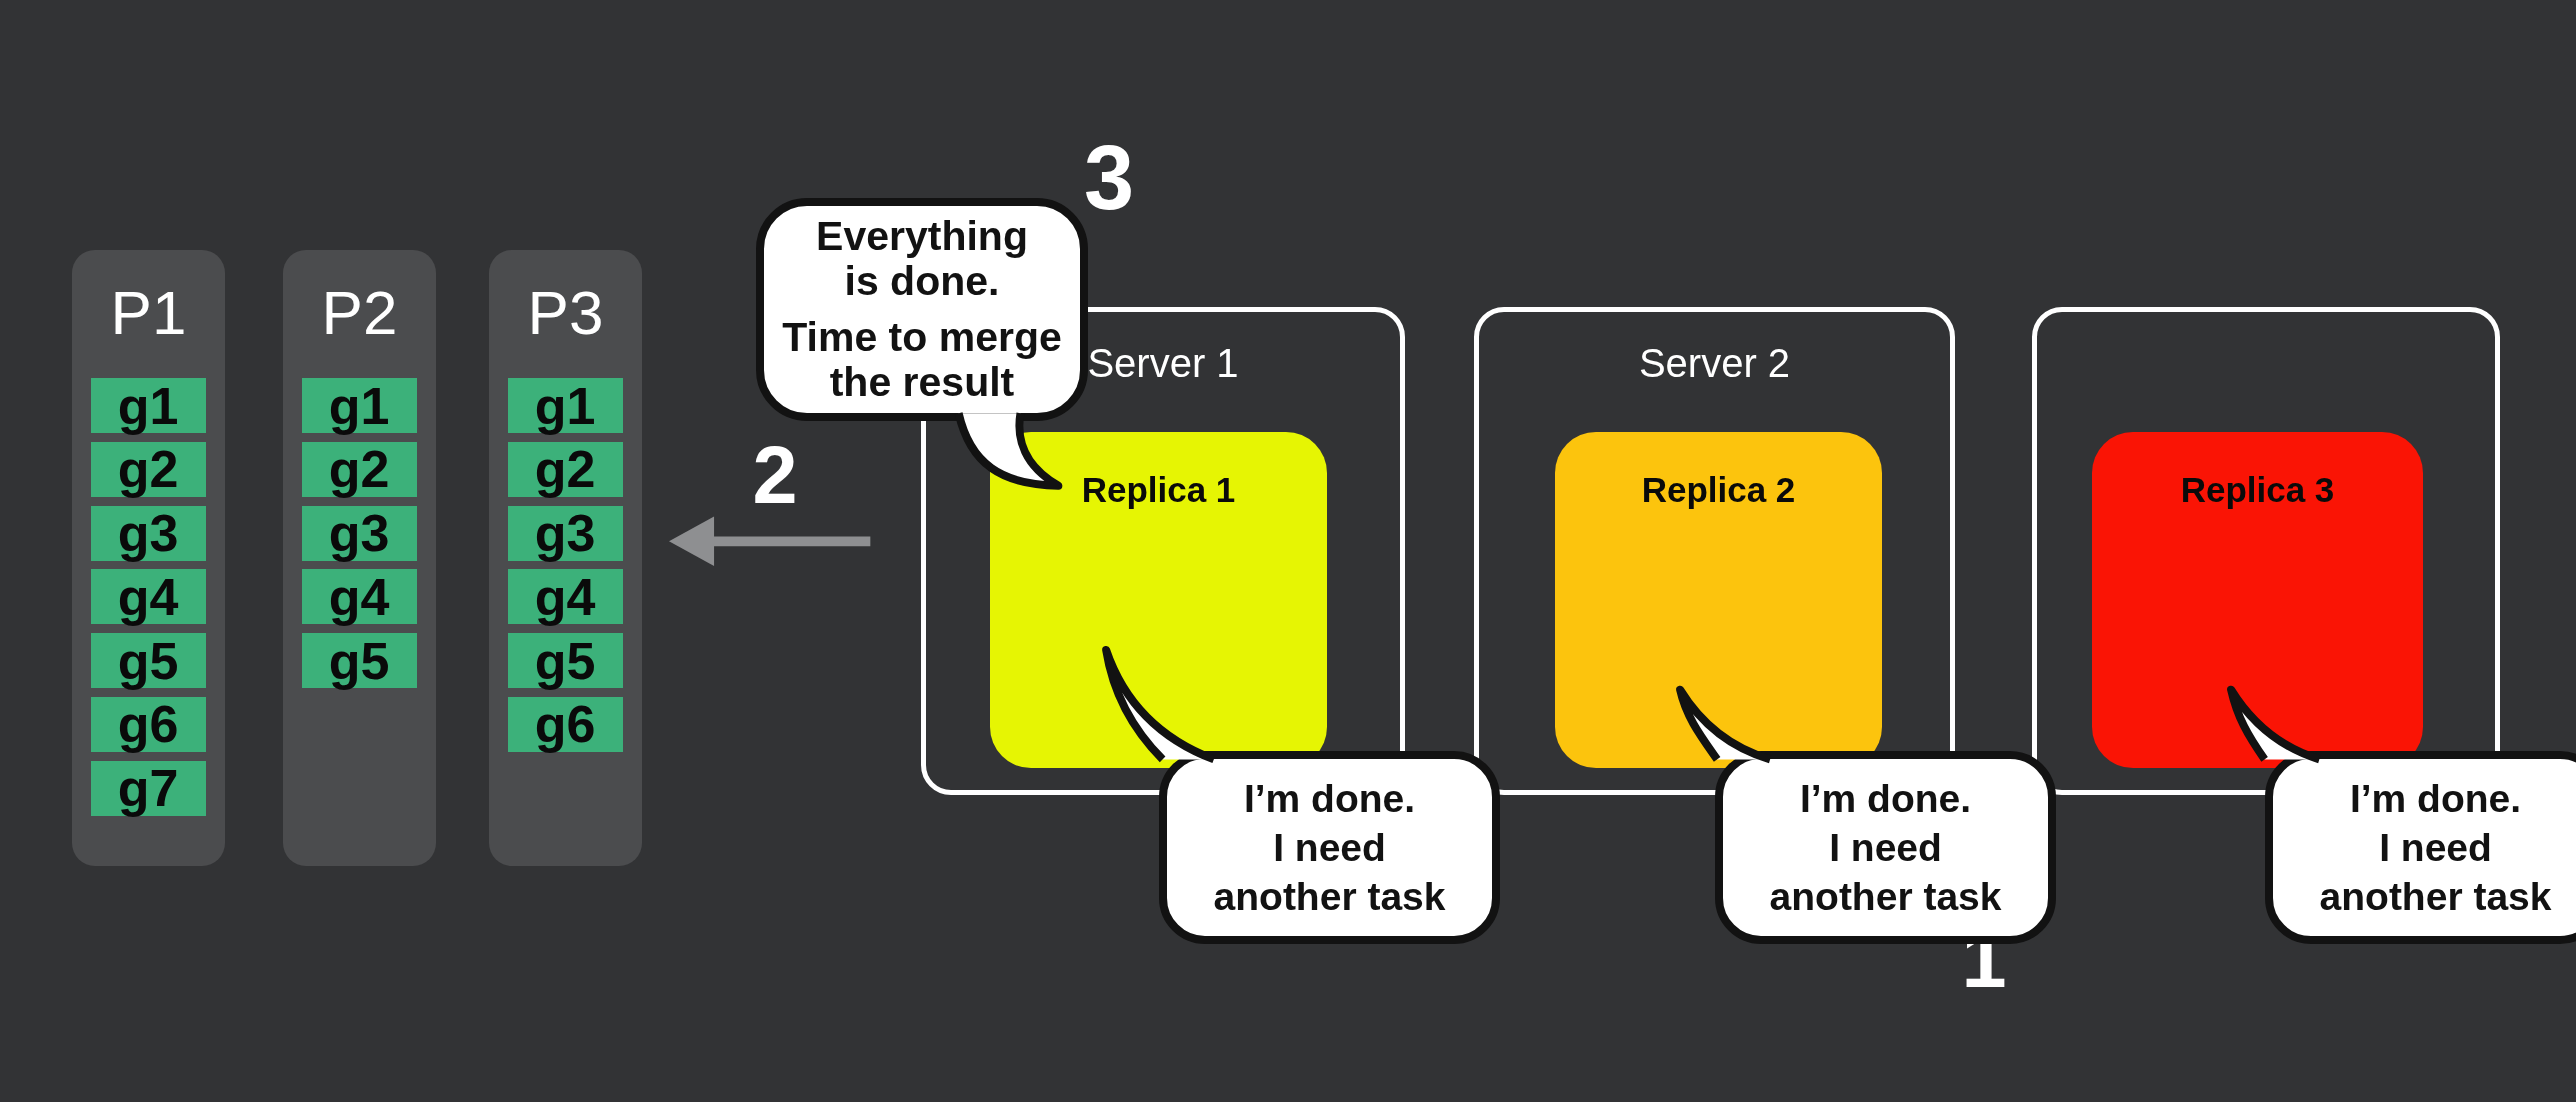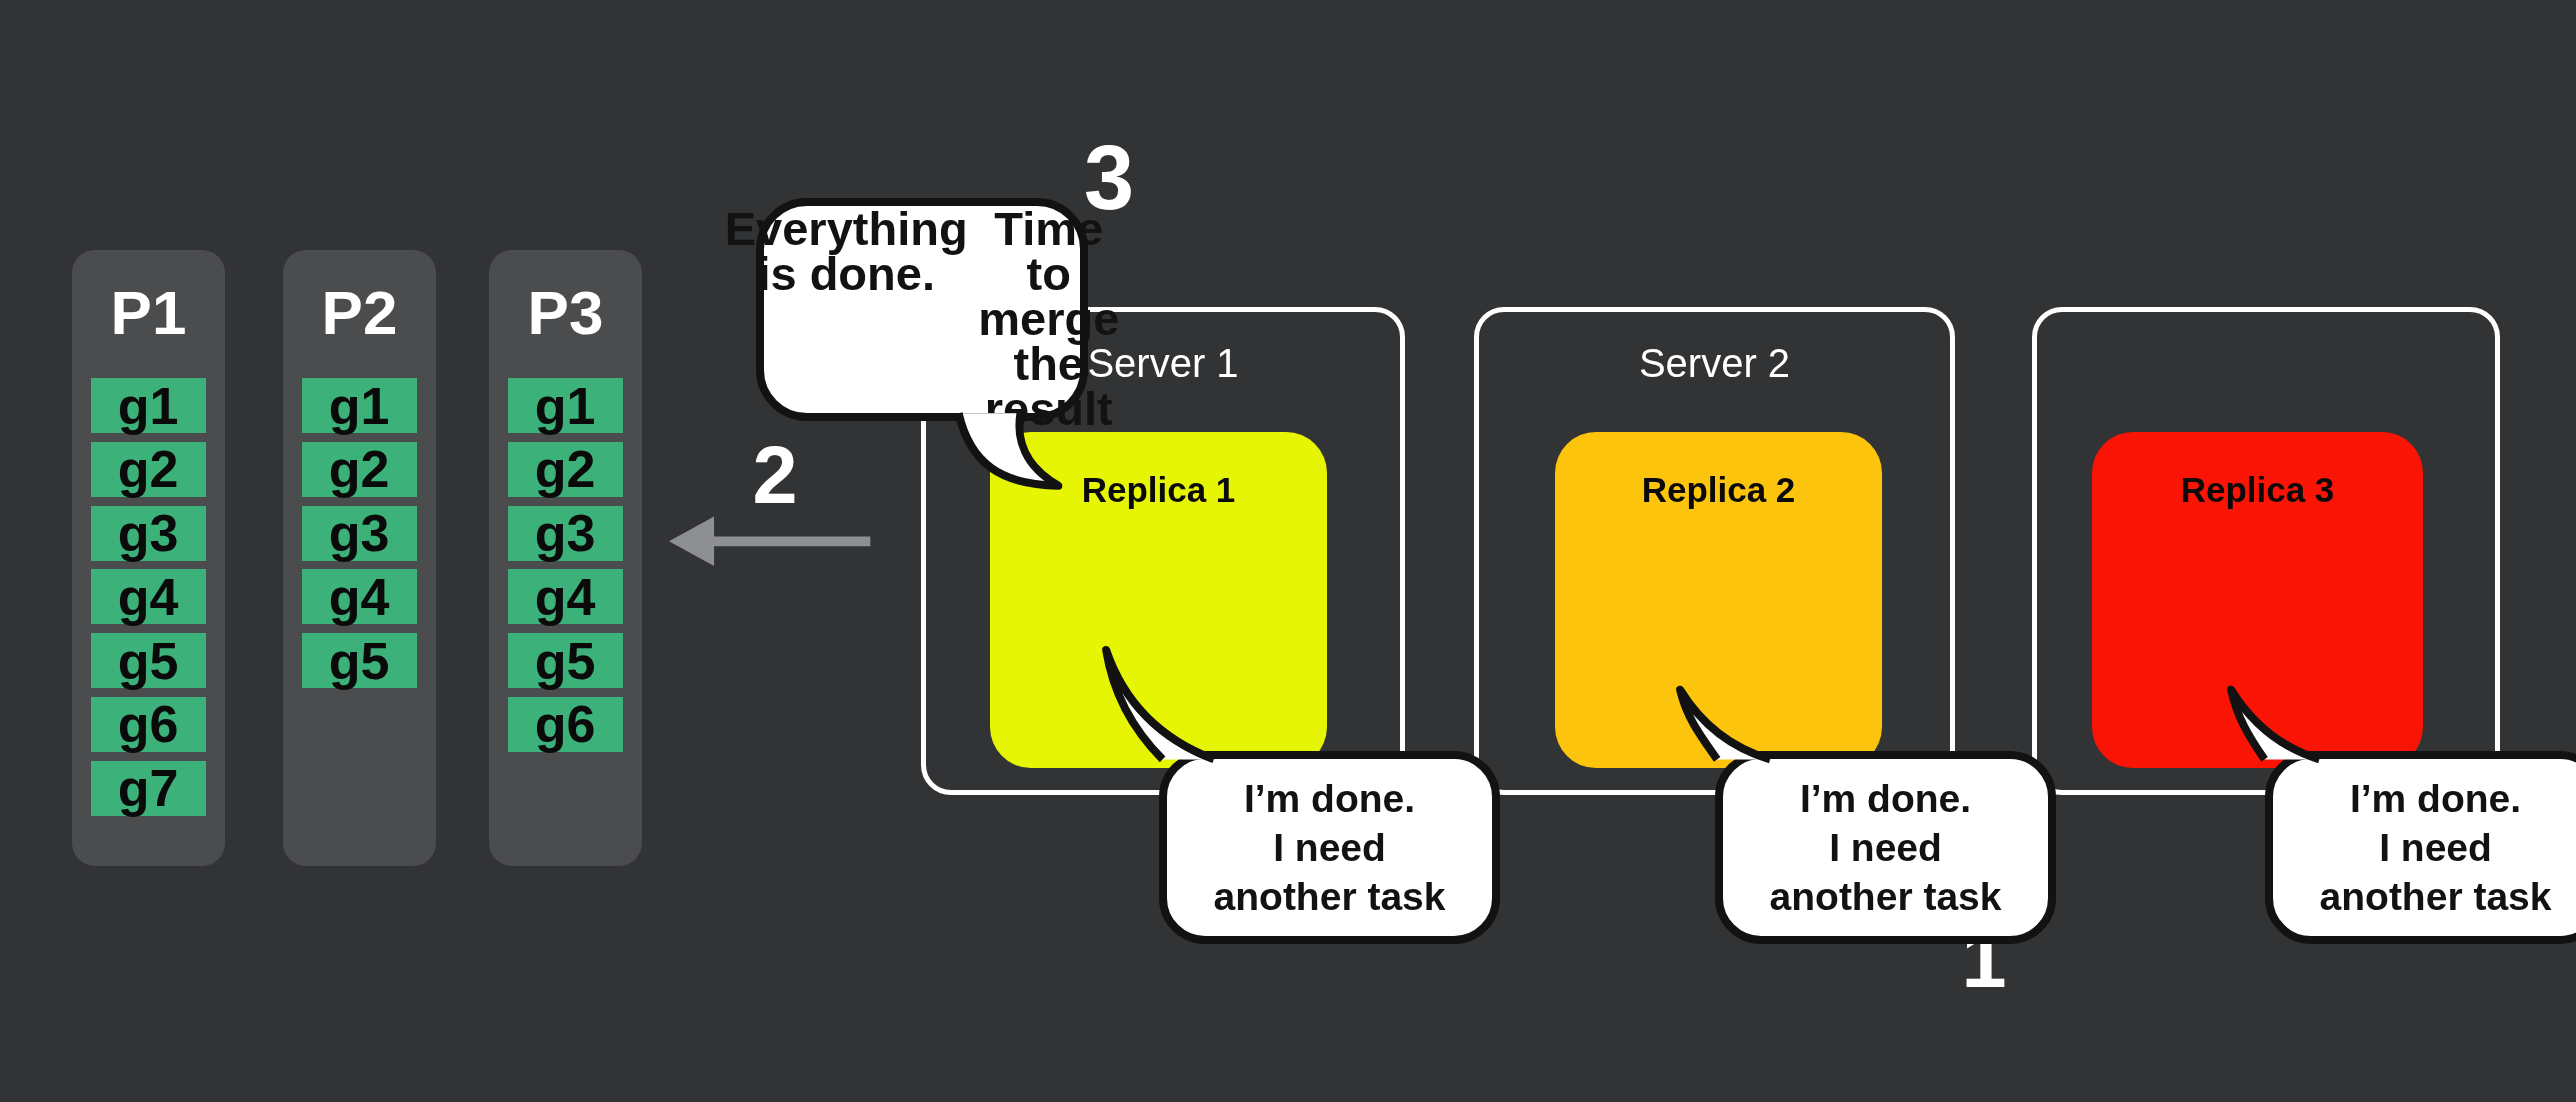--- a/index.html
+++ b/index.html
@@ -2,34 +2,34 @@
 <html style="font-size:14px"><head>
 <meta charset="utf-8">
 <style>
   html,body{margin:0;padding:0;background:#323335;}
   #canvas{
     position:relative;width:2576px;height:1102px;overflow:hidden;
     background:#323335;font-family:"Liberation Sans","DejaVu Sans",sans-serif;
   }
   
   .partition{position:absolute;top:250px;width:153px;height:616px;background:#4B4C4E;border-radius:23px;}
-  .partition-title{padding-top:32px;text-align:center;font-size:62px;line-height:1;font-weight:bold;color:#ffffff;}
+  .partition-title{padding-top:32px;text-align:center;font-size:62px;line-height:1;font-weight:normal;color:#ffffff;}
   .cells{position:absolute;top:128px;left:18.6px;right:19.4px;display:flex;flex-direction:column;gap:8.8px;}
   .cell{height:55px;background:#3CB17A;display:flex;align-items:center;justify-content:center;
         font-size:52px;font-weight:bold;color:#0a0a0a;}
   
   .server{position:absolute;top:307px;height:488px;border:5.3px solid #ffffff;border-radius:30px;box-sizing:border-box;}
   .server-label{margin-top:26.5px;text-align:center;font-size:40px;line-height:1.2;font-weight:500;color:#ffffff;}
   .replica{position:absolute;top:120px;height:336px;border-radius:41px;}
   .replica-label{padding-top:40px;text-align:center;font-size:35px;line-height:1;font-weight:bold;color:#0a0a0a;}
   
   .bubble{position:absolute;background:#ffffff;border:8.8px solid #121212;box-sizing:border-box;
           color:#121212;text-align:center;font-weight:bold;z-index:30;}
   .bubble-merge{left:756px;top:198px;width:332px;height:223px;border-radius:51px;
-                display:flex;flex-direction:row;justify-content:center;gap:10.6px;font-size:47px;line-height:45px;}
+                display:flex;flex-direction:column;justify-content:center;gap:10.6px;font-size:41px;line-height:45px;}
   .bubble-done{top:751px;width:341px;height:193px;border-radius:46px;
                display:flex;flex-direction:column;justify-content:center;font-size:39px;line-height:49px;margin-left:48px;}
   
   .step{position:absolute;width:88px;text-align:center;color:#ffffff;font-weight:bold;line-height:1;z-index:20;}
   #step3{left:1065px;top:133px;font-size:90px;}
   #step2{left:731px;top:435px;font-size:81px;}
   #step1{left:1940px;top:919px;font-size:81px;}
   
   #overlay{position:absolute;left:0;top:0;z-index:40;pointer-events:none;}
 </style>

